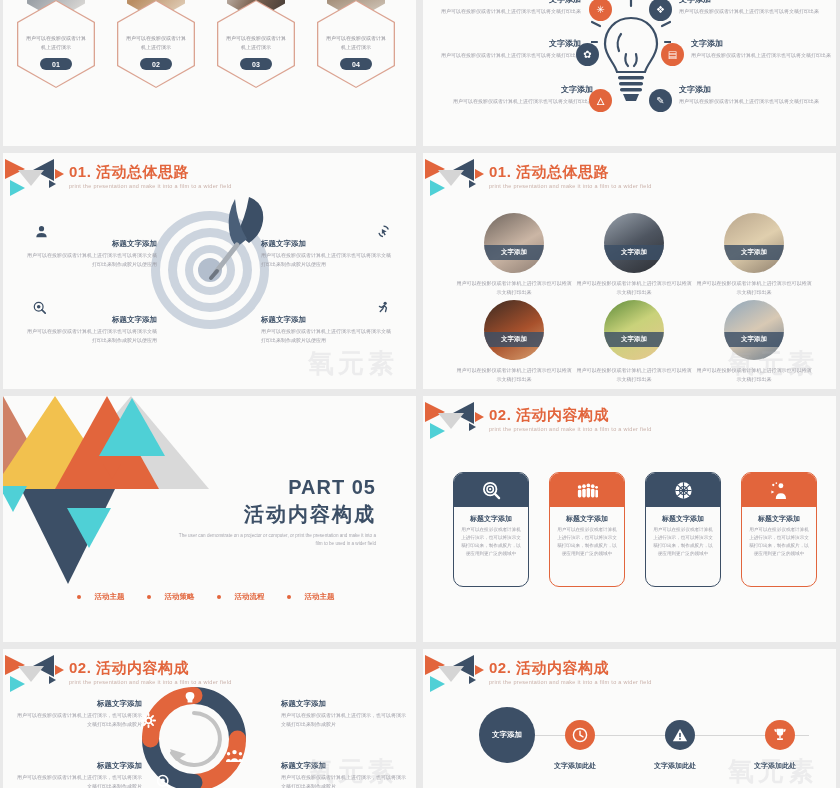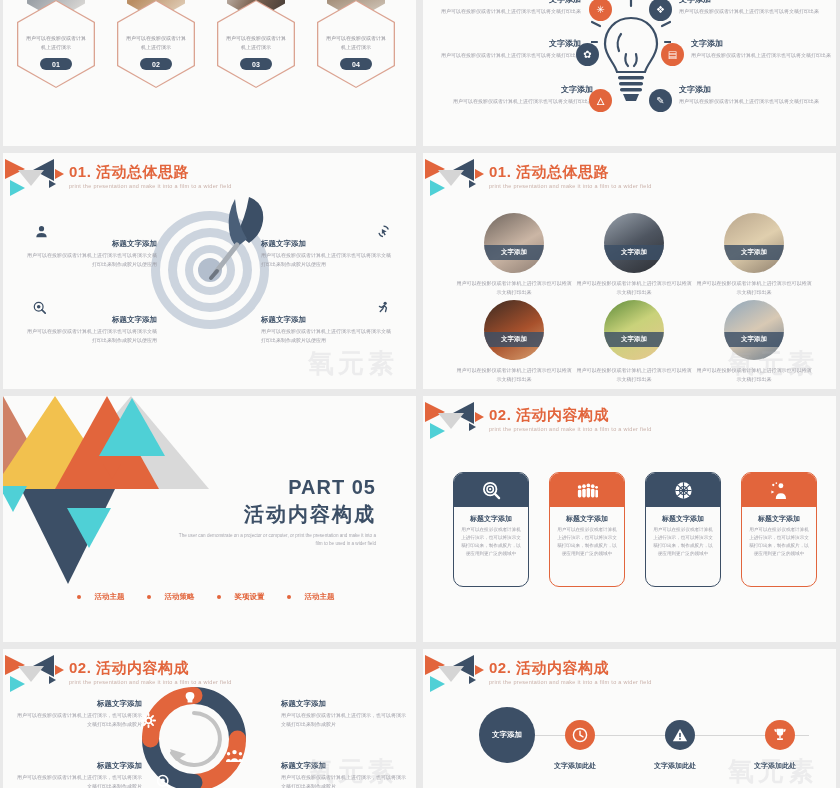--- a/index.html
+++ b/index.html
@@ -396,21 +396,21 @@
     </div>
     <div class="part-no">PART 05</div>
     <div class="part-cn">活动内容构成</div>
     <div class="part-en">The user can demonstrate on a projector or computer, or print the presentation and make it into a film to be used in a wider field</div>
     <div class="part-menu">
       <span class="pm-dot"></span>
       <span class="pm-lbl">活动主题</span>
       <span class="pm-dot"></span>
       <span class="pm-lbl">活动策略</span>
       <span class="pm-dot"></span>
-      <span class="pm-lbl">奖项设置</span>
+      <span class="pm-lbl">活动流程</span>
       <span class="pm-dot"></span>
       <span class="pm-lbl">活动主题</span>
     </div>
   </div>
 
   <div class="slide">
     <div class="s-head">
       <div class="logo">
         <i class="tri t-or"></i>
           <i class="tri t-nv"></i>

